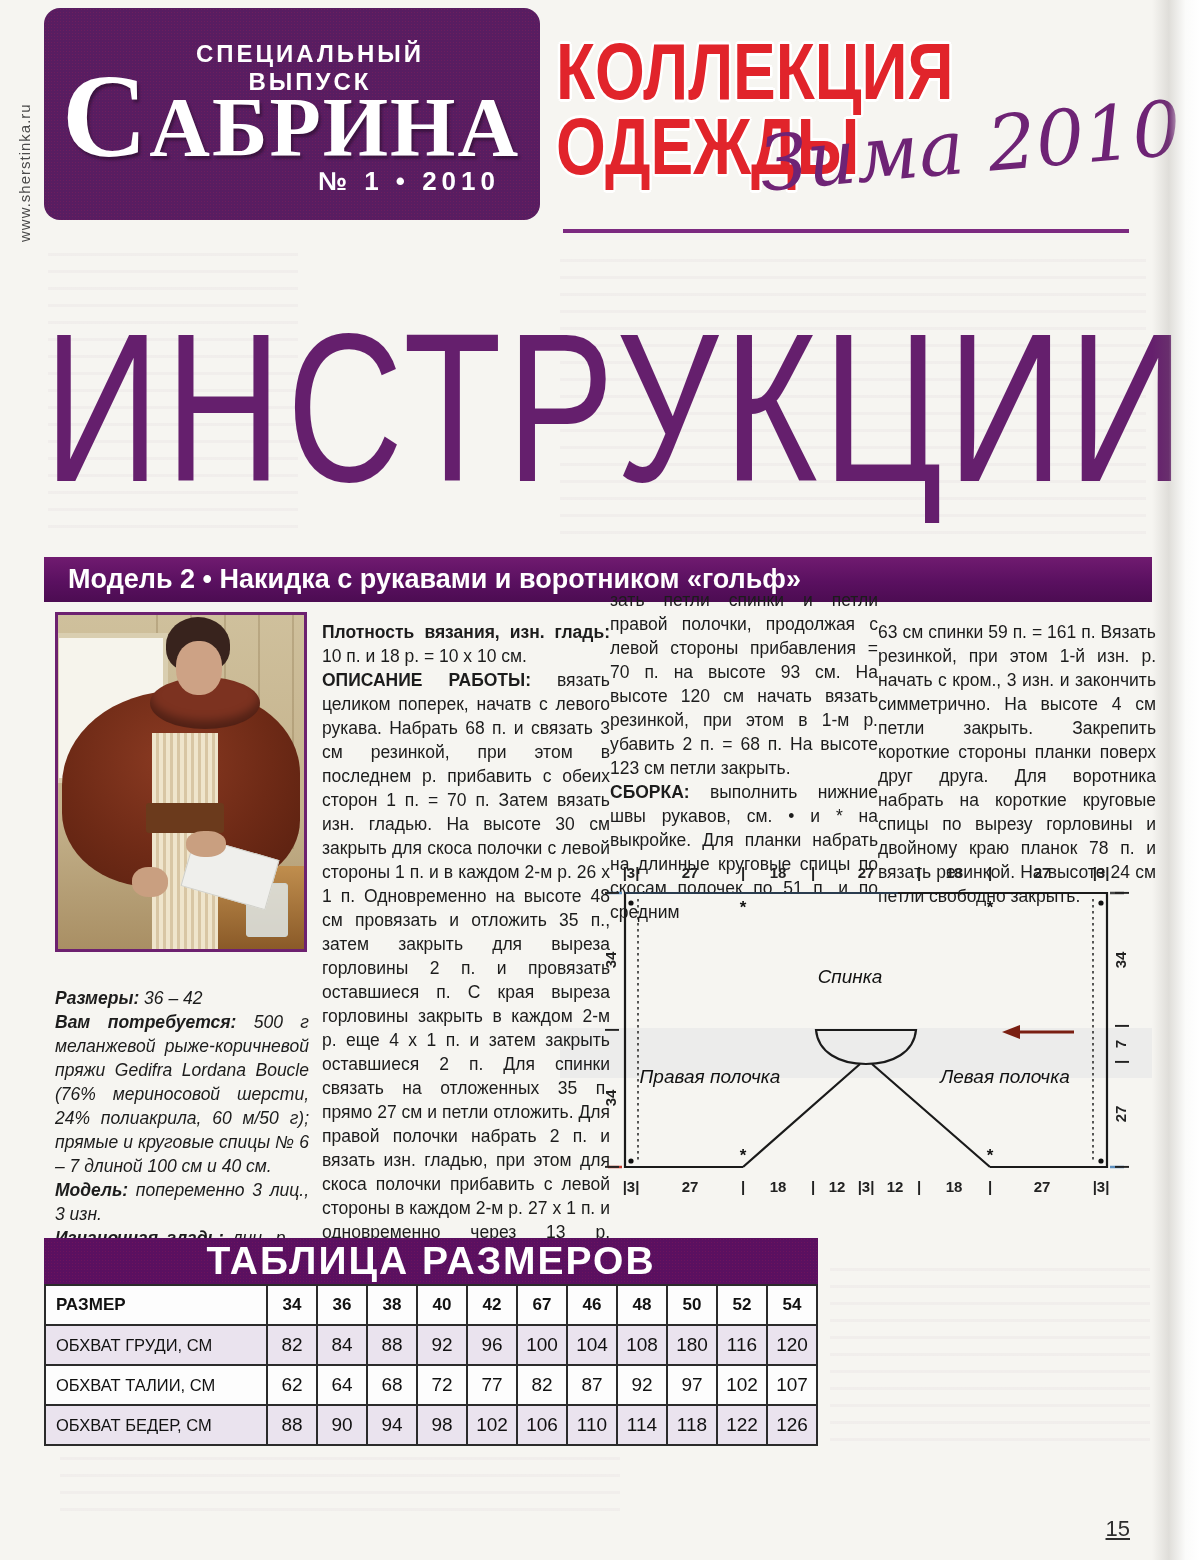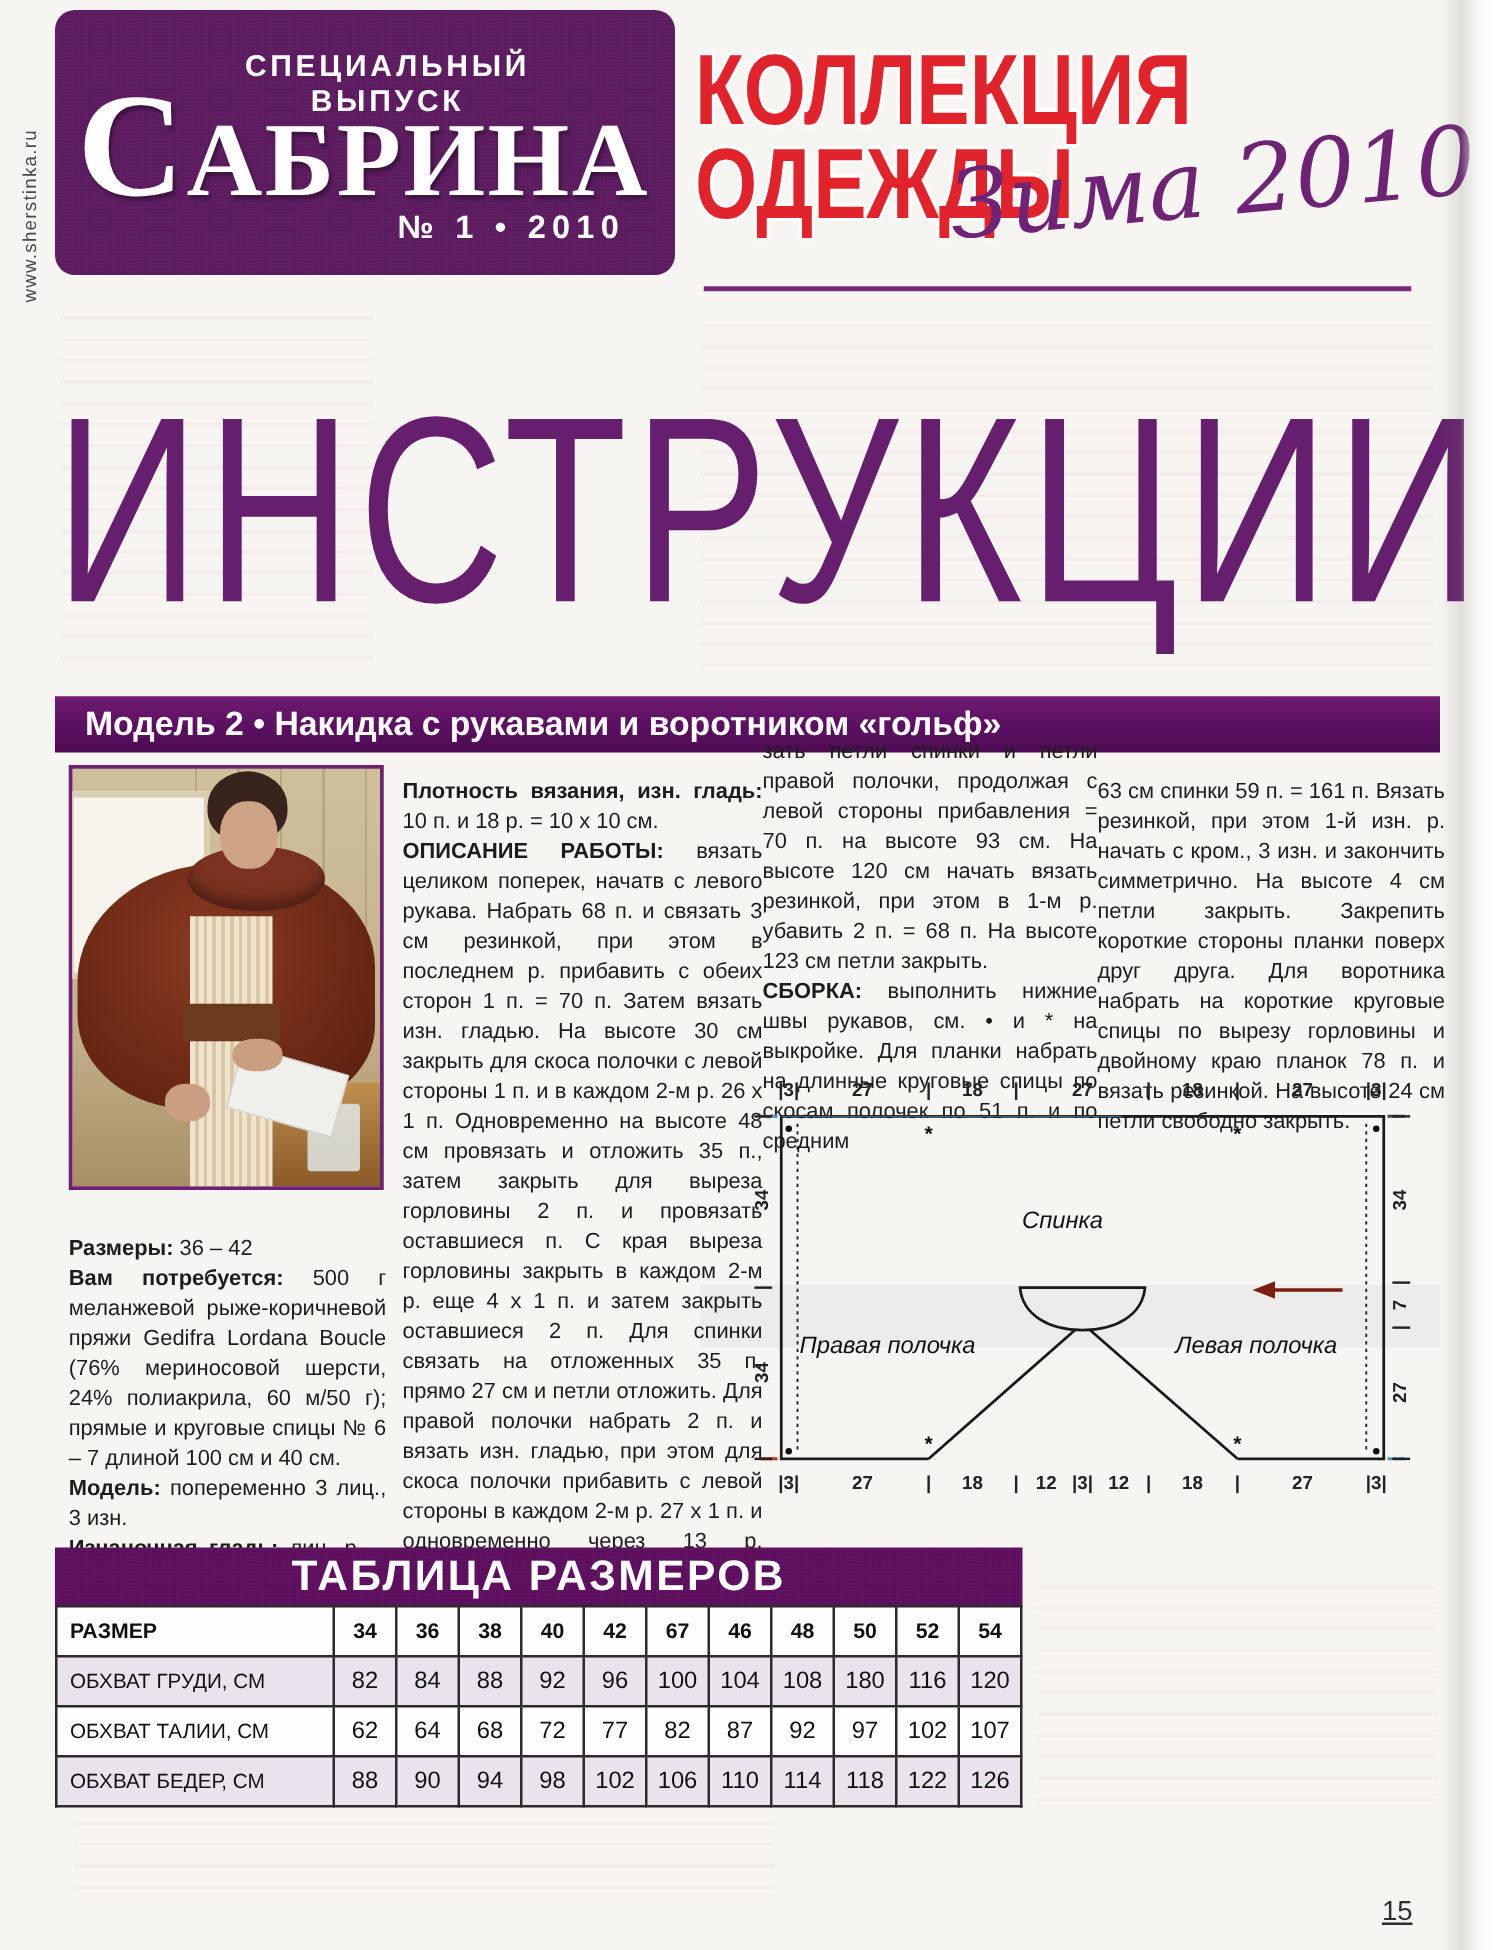--- a/index.html
+++ b/index.html
@@ -62,37 +62,37 @@
   .ph-belt{left:88px;top:188px;width:78px;height:30px;background:#6b3a1c;border-radius:3px;}
   .ph-hand1{left:74px;top:252px;width:36px;height:30px;background:#c99f80;border-radius:45%;}
   .ph-mag{left:128px;top:232px;width:86px;height:50px;background:#efefec;border:1px solid #cfcfc8;
     transform:rotate(16deg);}
   .ph-hand2{left:128px;top:216px;width:40px;height:26px;background:#c99f80;border-radius:45%;}
 
   
   .col{font-size:17.5px;line-height:24px;text-align:justify;}
   .col p{margin:0;}
   .col b{font-weight:700;}
-  .info{left:55px;top:986px;width:254px;}
+  .info{left:55px;top:986px;width:254px;font-style:italic;}
   .col2{left:322px;top:620px;width:288px;}
   .col3{left:610px;top:588px;width:268px;}
   .col4{left:878px;top:620px;width:278px;}
 
   
   .diagram{left:598px;top:856px;width:552px;height:360px;}
   .diagram svg{position:absolute;left:0;top:0;}
   .dg-num{position:absolute;font-size:15px;font-weight:700;color:#222;transform:translateX(-50%);white-space:nowrap;}
   .dg-side{position:absolute;font-size:15px;font-weight:700;color:#222;transform:translate(-50%,-50%) rotate(-90deg);white-space:nowrap;}
   .dg-label{position:absolute;font-style:italic;font-size:19px;color:#111;transform:translateX(-50%);white-space:nowrap;}
   .dg-star{position:absolute;font-size:17px;font-weight:700;color:#111;transform:translateX(-50%);}
 
   
   .tbl-title{left:44px;top:1238px;width:774px;height:46px;background:#5a1060;
     background-image:radial-gradient(rgba(190,35,80,.18) 1px,transparent 1px);background-size:3px 3px;
-    color:#fff;font-weight:700;font-size:34px;letter-spacing:2px;text-align:center;line-height:46px;}
+    color:#fff;font-weight:700;font-size:39px;letter-spacing:2px;text-align:center;line-height:46px;}
   table.sizes{position:absolute;left:44px;top:1284px;width:774px;border-collapse:collapse;
     font-size:19px;color:#111;table-layout:fixed;}
   table.sizes td{border:2px solid #2b2b2b;height:38px;text-align:center;padding:0;background:#fdfdfd;}
   table.sizes td.lbl{text-align:left;padding-left:10px;font-size:16.5px;width:210px;}
   table.sizes tr.hdr td{font-weight:700;font-size:17px;}
   table.sizes tr.tint td{background:#eae3ee;}
   .page-num{left:1060px;top:1516px;width:70px;text-align:right;font-size:22px;color:#2e2e2e;text-decoration:underline;}
 </style>
 </head>
 <body>

